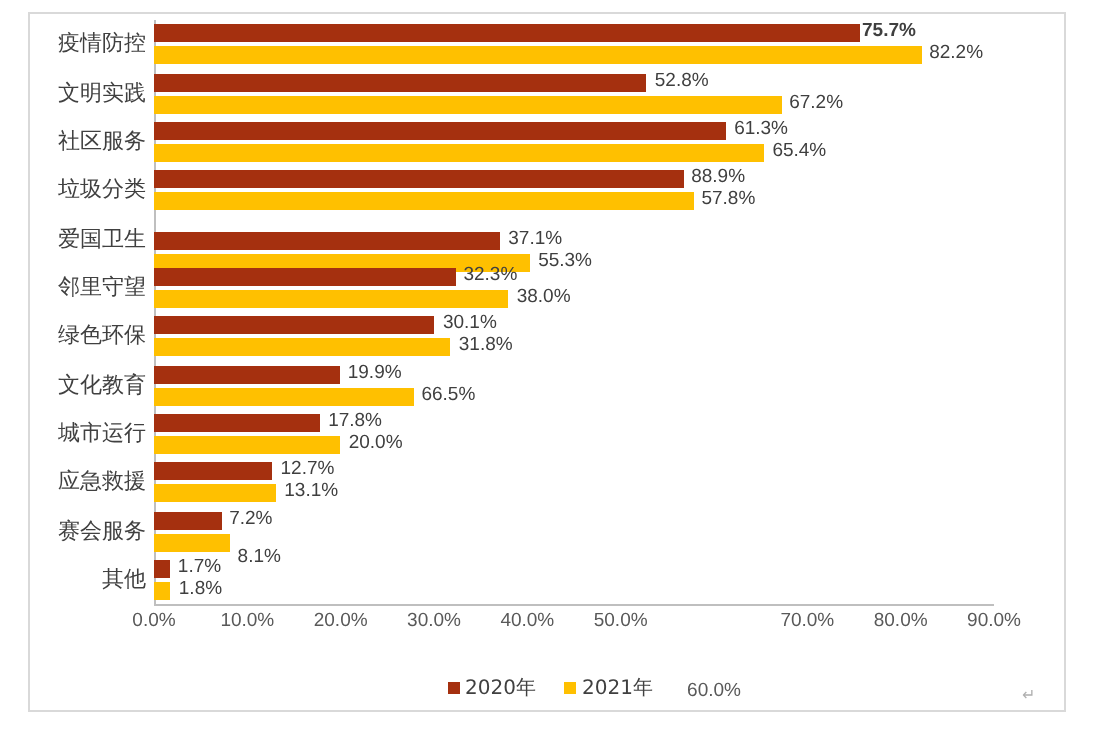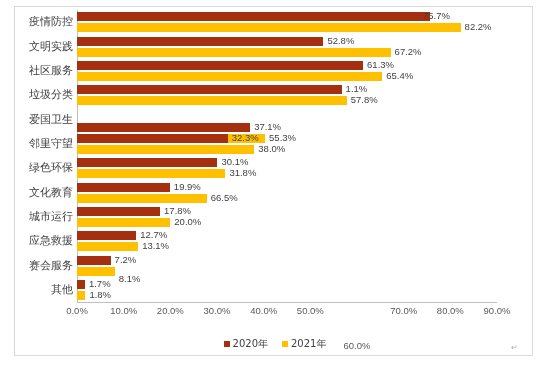--- a/index.html
+++ b/index.html
@@ -175,43 +175,43 @@
       <div class="cat-label" style="top: 249.5px;">赛会服务</div>
       <div class="cat-label" style="top: 225.167px;">应急救援</div>
       <div class="cat-label" style="top: 273.833px;">其他</div>
     </div>
 
   <div id="category-axis-line"></div>
 
   <div id="plot-area">
       <div class="bar-group" style="top: 2.16667px; height: 20px;">
         <div class="bar series-2020" title="疫情防控 2020年 75.7%" style="width: 353.267px; background: rgb(165, 48, 15);"></div>
-        <div class="bar-label lbl-2020" style="left: 346px;">75.7%</div>
+        <div class="bar-label lbl-2020" style="left: 354px; font-weight: bold;">75.7%</div>
         <div class="bar series-2021" title="疫情防控 2021年 82.2%" style="width: 383.6px; background: rgb(255, 192, 0);"></div>
         <div class="bar-label lbl-2021" style="left: 387.6px;">82.2%</div>
       </div>
       <div class="bar-group" style="top: 26.5px; height: 20px;">
         <div class="bar series-2020" title="文明实践 2020年 52.8%" style="width: 246.4px; background: rgb(165, 48, 15);"></div>
         <div class="bar-label lbl-2020" style="left: 250.4px;">52.8%</div>
         <div class="bar series-2021" title="文明实践 2021年 67.2%" style="width: 313.6px; background: rgb(255, 192, 0);"></div>
         <div class="bar-label lbl-2021" style="left: 317.6px;">67.2%</div>
       </div>
       <div class="bar-group" style="top: 50.8333px; height: 20px;">
         <div class="bar series-2020" title="社区服务 2020年 61.3%" style="width: 286.067px; background: rgb(165, 48, 15);"></div>
         <div class="bar-label lbl-2020" style="left: 290.067px;">61.3%</div>
         <div class="bar series-2021" title="社区服务 2021年 65.4%" style="width: 305.2px; background: rgb(255, 192, 0);"></div>
         <div class="bar-label lbl-2021" style="left: 309.2px;">65.4%</div>
       </div>
       <div class="bar-group" style="top: 75.1667px; height: 20px;">
         <div class="bar series-2020" title="垃圾分类 2020年 56.7%" style="width: 264.6px; background: rgb(165, 48, 15);"></div>
-        <div class="bar-label lbl-2020" style="left: 268.6px;">1.1%</div>
+        <div class="bar-label lbl-2020" style="left: 268.6px;">88.9%</div>
         <div class="bar series-2021" title="垃圾分类 2021年 57.8%" style="width: 269.733px; background: rgb(255, 192, 0);"></div>
         <div class="bar-label lbl-2021" style="left: 273.733px;">57.8%</div>
       </div>
-      <div class="bar-group" style="top: 113px; height: 20px;">
+      <div class="bar-group" style="top: 106px; height: 20px;">
         <div class="bar series-2020" title="爱国卫生 2020年 37.1%" style="width: 173.133px; background: rgb(165, 48, 15);"></div>
         <div class="bar-label lbl-2020" style="left: 177.133px;">37.1%</div>
         <div class="bar series-2021" title="爱国卫生 2021年 40.3%" style="width: 188.067px; background: rgb(255, 192, 0);"></div>
         <div class="bar-label lbl-2021" style="left: 192.067px;">55.3%</div>
       </div>
       <div class="bar-group" style="top: 123.833px; height: 20px;">
         <div class="bar series-2020" title="邻里守望 2020年 32.3%" style="width: 150.733px; background: rgb(165, 48, 15);"></div>
         <div class="bar-label lbl-2020" style="left: 154.733px;">32.3%</div>
         <div class="bar series-2021" title="邻里守望 2021年 38.0%" style="width: 177.333px; background: rgb(255, 192, 0);"></div>
         <div class="bar-label lbl-2021" style="left: 181.333px;">38.0%</div>

